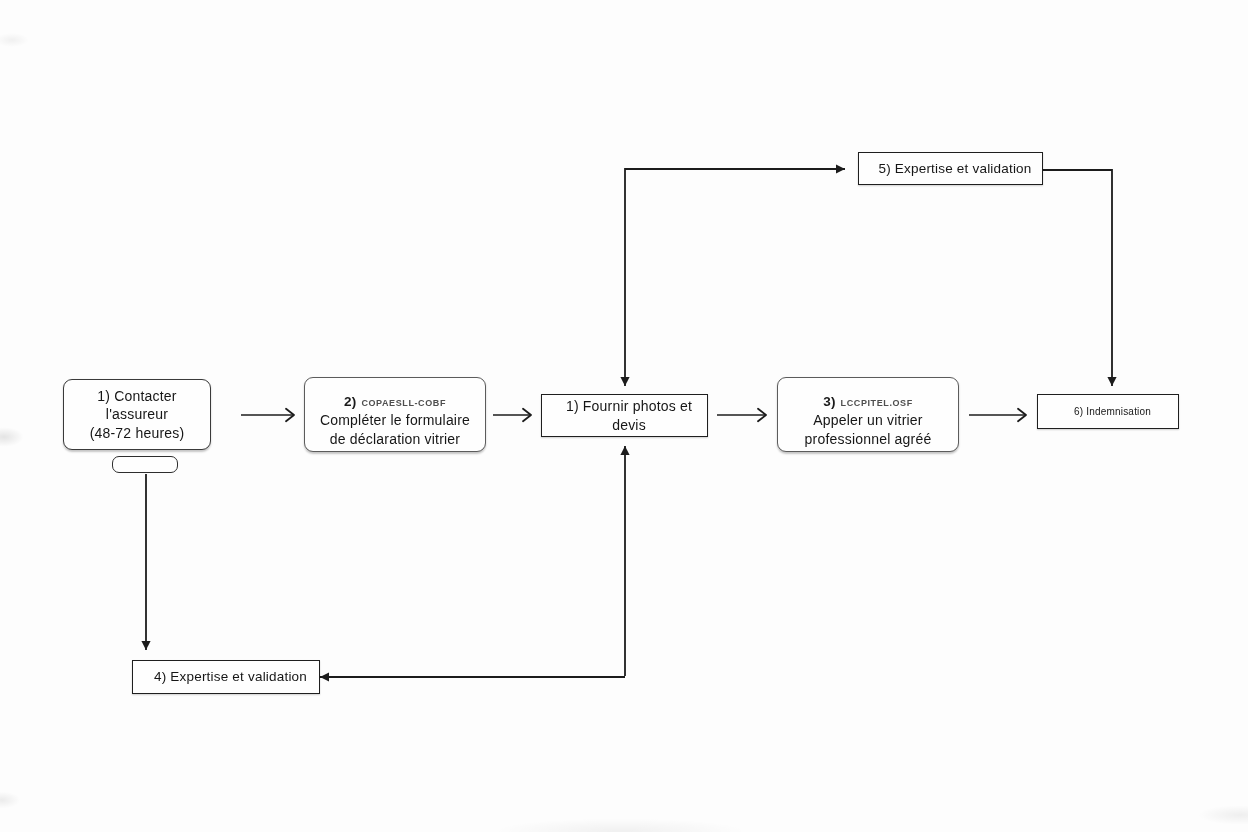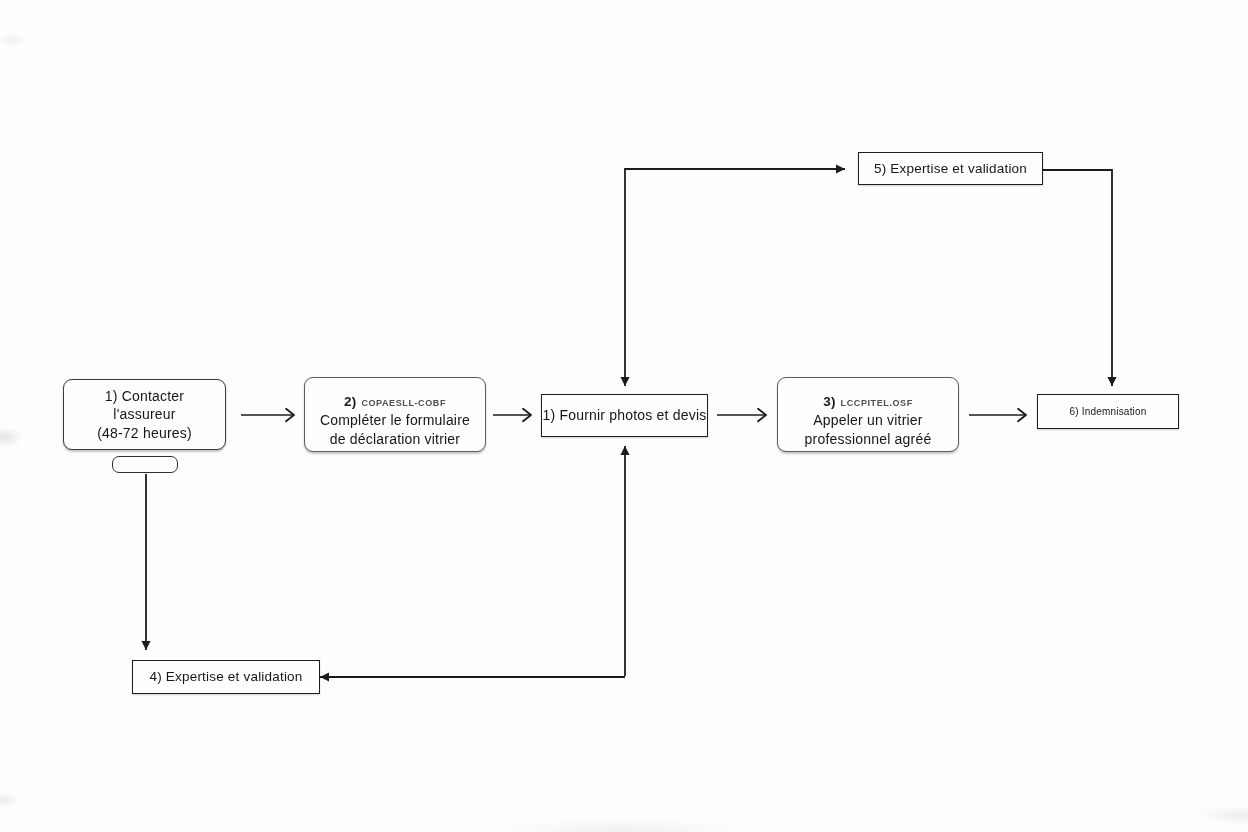--- a/index.html
+++ b/index.html
@@ -44,41 +44,42 @@
     line-height: 1.32;
   }
   .rounded {
     border: 1.6px solid #5c5c5c;
     border-radius: 9px;
     box-shadow: 0 1.5px 2px rgba(0,0,0,0.22);
   }
   .square {
     border: 1.8px solid #1f1f1f;
     box-shadow: 0 1px 1.5px rgba(0,0,0,0.18);
+    padding-left: 9px;
   }
   .code-row {
     display: flex;
     align-items: baseline;
     gap: 5px;
     margin-bottom: 2px;
   }
   .code-num {
     font-size: 13.5px;
     font-weight: 600;
     color: #1a1a1a;
   }
   .code-text {
     font-size: 9px;
     font-weight: 600;
     color: #4e4e4e;
     letter-spacing: 0.6px;
     margin-top: 17px;
   }
   
-  #node-step1      { left: 63px;  top: 379px; width: 163px; height: 71px; border-color:#3a3a3a; font-size: 14px; }
+  #node-step1      { left: 63px;  top: 379px; width: 148px; height: 71px; border-color:#3a3a3a; font-size: 14px; }
   #empty-box       { left: 112px; top: 456px; width: 66px;  height: 17px;
                      border: 1.5px solid #2e2e2e; border-radius: 7px;
                      position: absolute; background: #fefefe; box-sizing: border-box; }
   #node-step2      { left: 304px; top: 377px; width: 182px; height: 75px; font-size: 14px; }
   #node-step3      { left: 541px; top: 394px; width: 167px; height: 43px; font-size: 14px; }
   #node-step3b     { left: 777px; top: 377px; width: 182px; height: 75px; font-size: 14px; }
   #node-step5      { left: 858px; top: 152px; width: 185px; height: 33px; font-size: 13.5px; border-width:1.6px; }
   #node-step6      { left: 1037px; top: 394px; width: 142px; height: 35px; font-size: 10px; }
   #node-step4      { left: 132px; top: 660px; width: 188px; height: 34px; font-size: 13.5px; border-width:1.6px; }
 </style>

